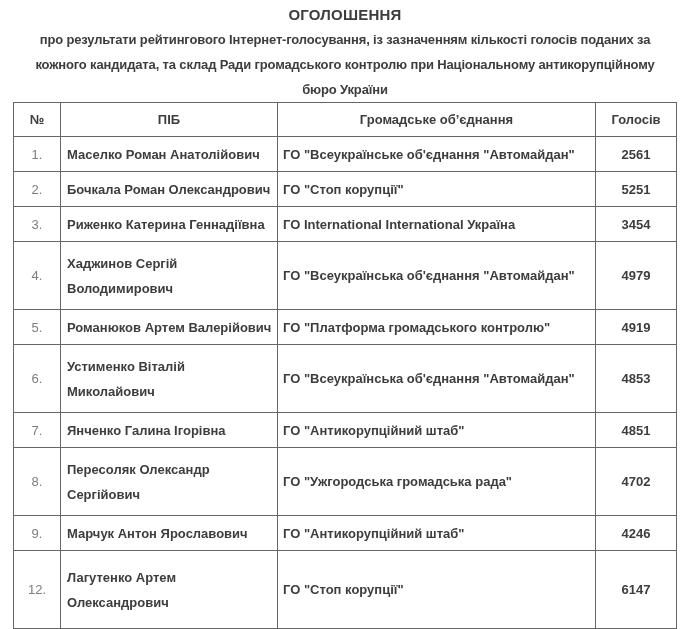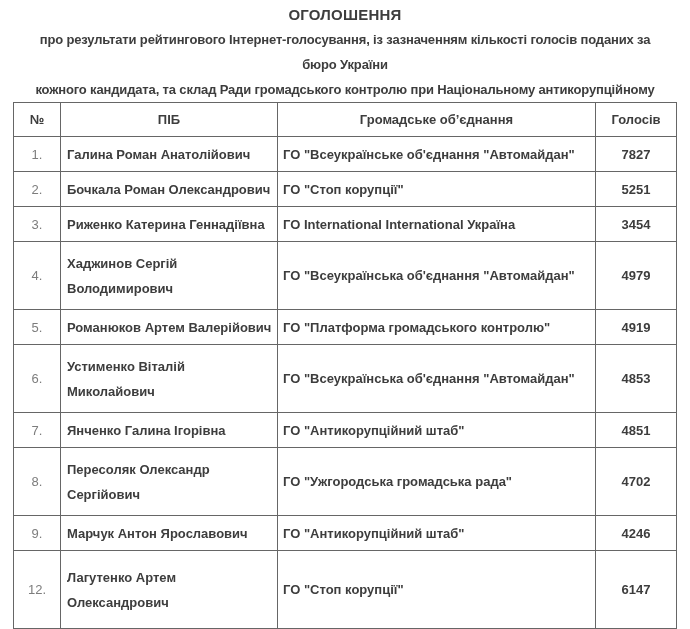--- a/index.html
+++ b/index.html
@@ -82,22 +82,22 @@
 </style>
 </head>
 <body>
 
 <div class="doc">
 
   <div class="title">ОГОЛОШЕННЯ</div>
 
   <div class="subtitle">
     <span class="line">про результати рейтингового Інтернет-голосування, із зазначенням кількості голосів поданих за</span>
+    <span class="line">кожного кандидата, та склад Ради громадського контролю при Національному антикорупційному</span>
     <span class="line">бюро України</span>
-    <span class="line">кожного кандидата, та склад Ради громадського контролю при Національному антикорупційному</span>
   </div>
 
   <table class="results">
     <colgroup>
       <col class="c1">
         <col class="c2">
         <col class="c3">
         <col class="c4">
     </colgroup>
     <thead>
@@ -105,25 +105,25 @@
         <th>№</th>
         <th>ПІБ</th>
         <th>Громадське об’єднання</th>
         <th>Голосів</th>
       </tr>
     </thead>
     <tbody>
       <tr class="single">
         <td class="c-num">1.</td>
         <td class="c-name">
-          <span class="nl">Галина Роман Анатолійович</span>
+          <span class="nl">Маселко Роман Анатолійович</span>
 
         </td>
         <td class="c-org">ГО "Всеукраїнське об'єднання "Автомайдан"</td>
-        <td class="c-votes">7827</td>
+        <td class="c-votes">2561</td>
       </tr>
       <tr class="single">
         <td class="c-num">2.</td>
         <td class="c-name">
           <span class="nl">Бочкала Роман Олександрович</span>
 
         </td>
         <td class="c-org">ГО "Стоп корупції"</td>
         <td class="c-votes">5251</td>
       </tr>

